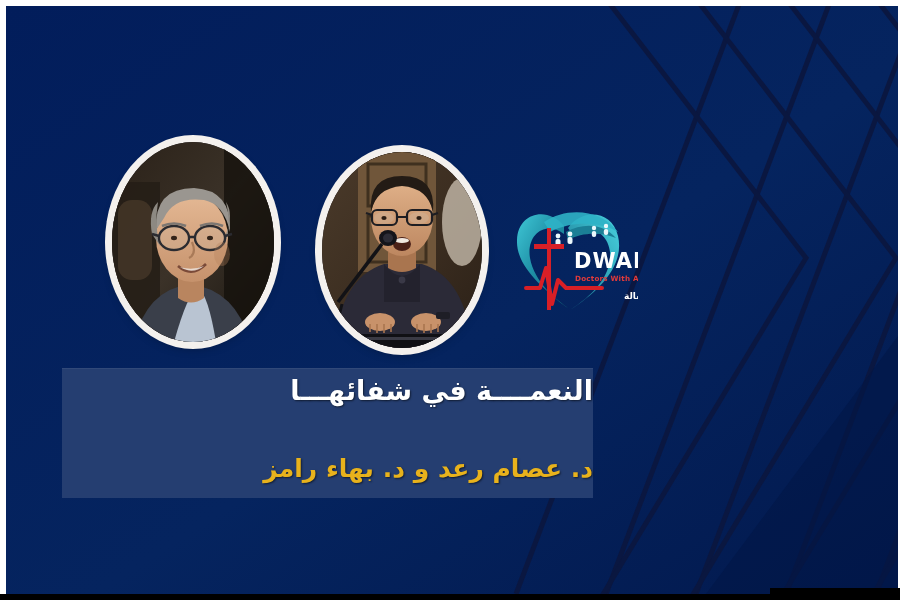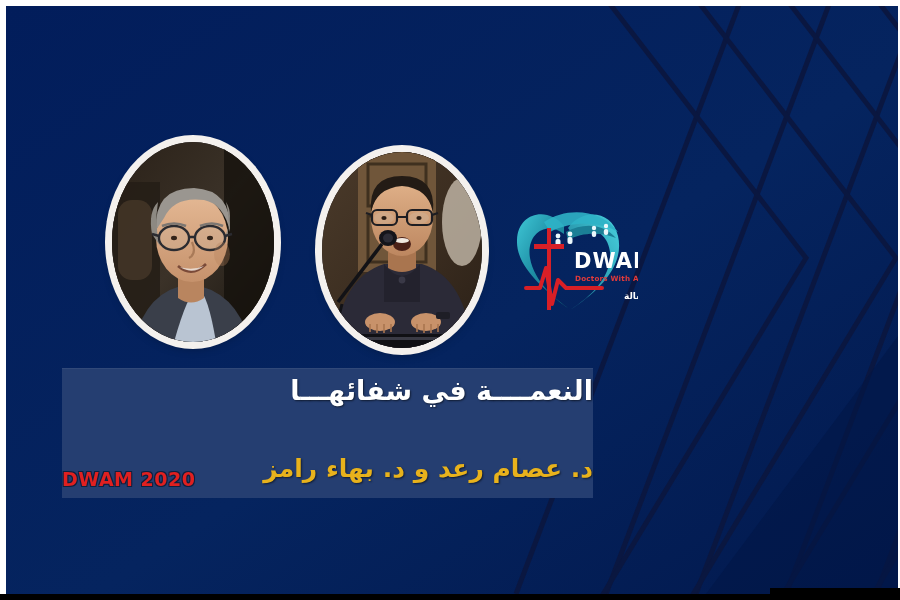--- a/index.html
+++ b/index.html
@@ -340,19 +340,18 @@
 
       <text x="69" y="89" font-family="DejaVu Sans, Liberation Sans, sans-serif" font-size="7.2" font-weight="700" fill="#e23a3a" letter-spacing="0.2">Doctors With A Mission</text>
 
       <text x="118" y="107" text-anchor="end" direction="rtl" font-family="DejaVu Sans, Liberation Sans, sans-serif" font-size="9" font-weight="700" fill="#ffffff">أطباء لأجل رسالة</text>
     </svg>
   </div>
 
   <div id="caption-panel">
     <div class="cap-line" id="title-ar">النعمــــة في شفائهـــا</div>
     <div class="cap-line" id="subtitle-ar">د. عصام رعد و د. بهاء رامز</div>
-    <div class="cap-line" id="event-tag">DWAM 2020</div>
   </div>
 
 </div>
 
 <div id="bottom-bar"></div>
 <div id="bottom-bar-right"></div>
 
 </body></html>

